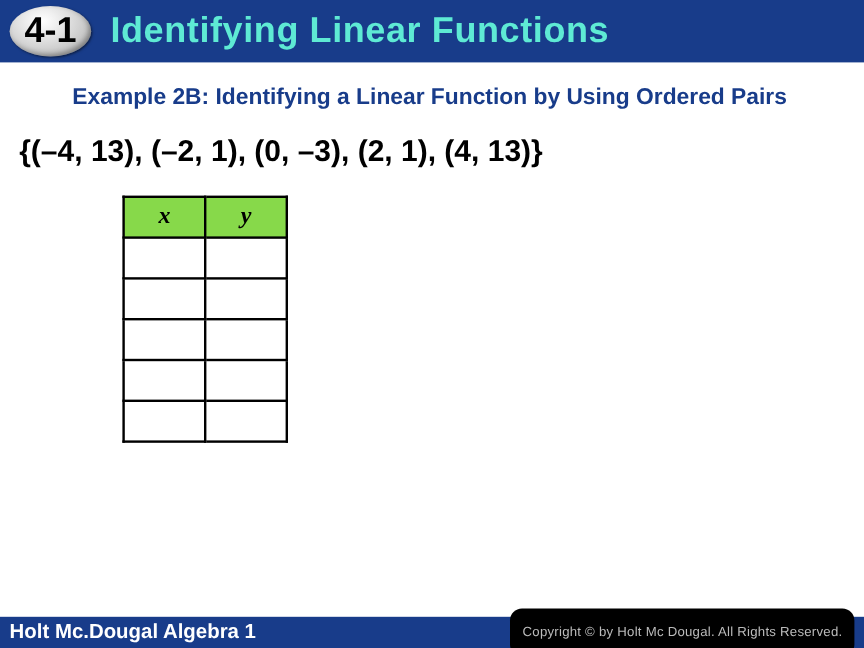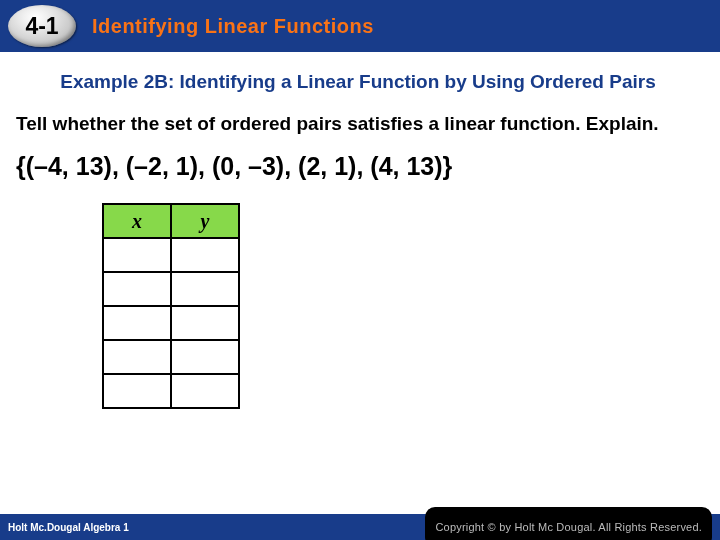--- a/index.html
+++ b/index.html
@@ -21,27 +21,27 @@
   .section-badge {
     width: 68px;
     height: 42px;
     margin-left: 8px;
     background: radial-gradient(ellipse at 40% 30%, #ffffff 0%, #f0f0f0 20%, #c8c8c8 65%, #909090 100%);
     border-radius: 50%;
     display: flex;
     align-items: center;
     justify-content: center;
     font-weight: bold;
-    font-size: 23px;
+    font-size: 30px;
     color: #000;
     box-shadow: inset -2px -2px 4px rgba(0,0,0,0.3), 1px 1px 2px rgba(0,0,0,0.5);
   }
   .header-title {
-    color: #f97316;
-    font-size: 20px;
+    color: #5eead4;
+    font-size: 30px;
     font-weight: bold;
     margin-left: 16px;
     letter-spacing: 0.5px;
   }
   .content {
     padding: 18px 16px 0 12px;
   }
   .example-heading {
     color: #183c8a;
     font-size: 19px;
@@ -94,21 +94,21 @@
     width: 100%;
     height: 26px;
     background: #183c8a;
     display: flex;
     align-items: center;
     justify-content: space-between;
     padding: 0 8px;
   }
   .publisher {
     color: #fff;
-    font-size: 10px;
+    font-size: 17px;
     font-weight: bold;
     text-align: center;
   }
   .copyright-pill {
     background: #000;
     border-radius: 10px;
     padding: 14px 10px;
     color: #bbb;
     font-size: 11px;
     font-family: Arial, sans-serif;
@@ -118,21 +118,20 @@
 </head>
 <body>
 
 <div class="header">
   <div class="section-badge">4-1</div>
   <div class="header-title">Identifying Linear Functions</div>
 </div>
 
 <div class="content">
   <div class="example-heading">Example 2B: Identifying a Linear Function by Using Ordered Pairs</div>
-  <div class="instruction">Tell whether the set of ordered pairs satisfies a linear function. Explain.</div>
   <div class="ordered-pairs">{(–4, 13), (–2, 1), (0, –3), (2, 1), (4, 13)}</div>
 
   <table class="xy-table">
     <tbody>
         <tr>
       <th>x</th>
       <th>y</th>
     </tr>
     <tr>
           <td></td>

